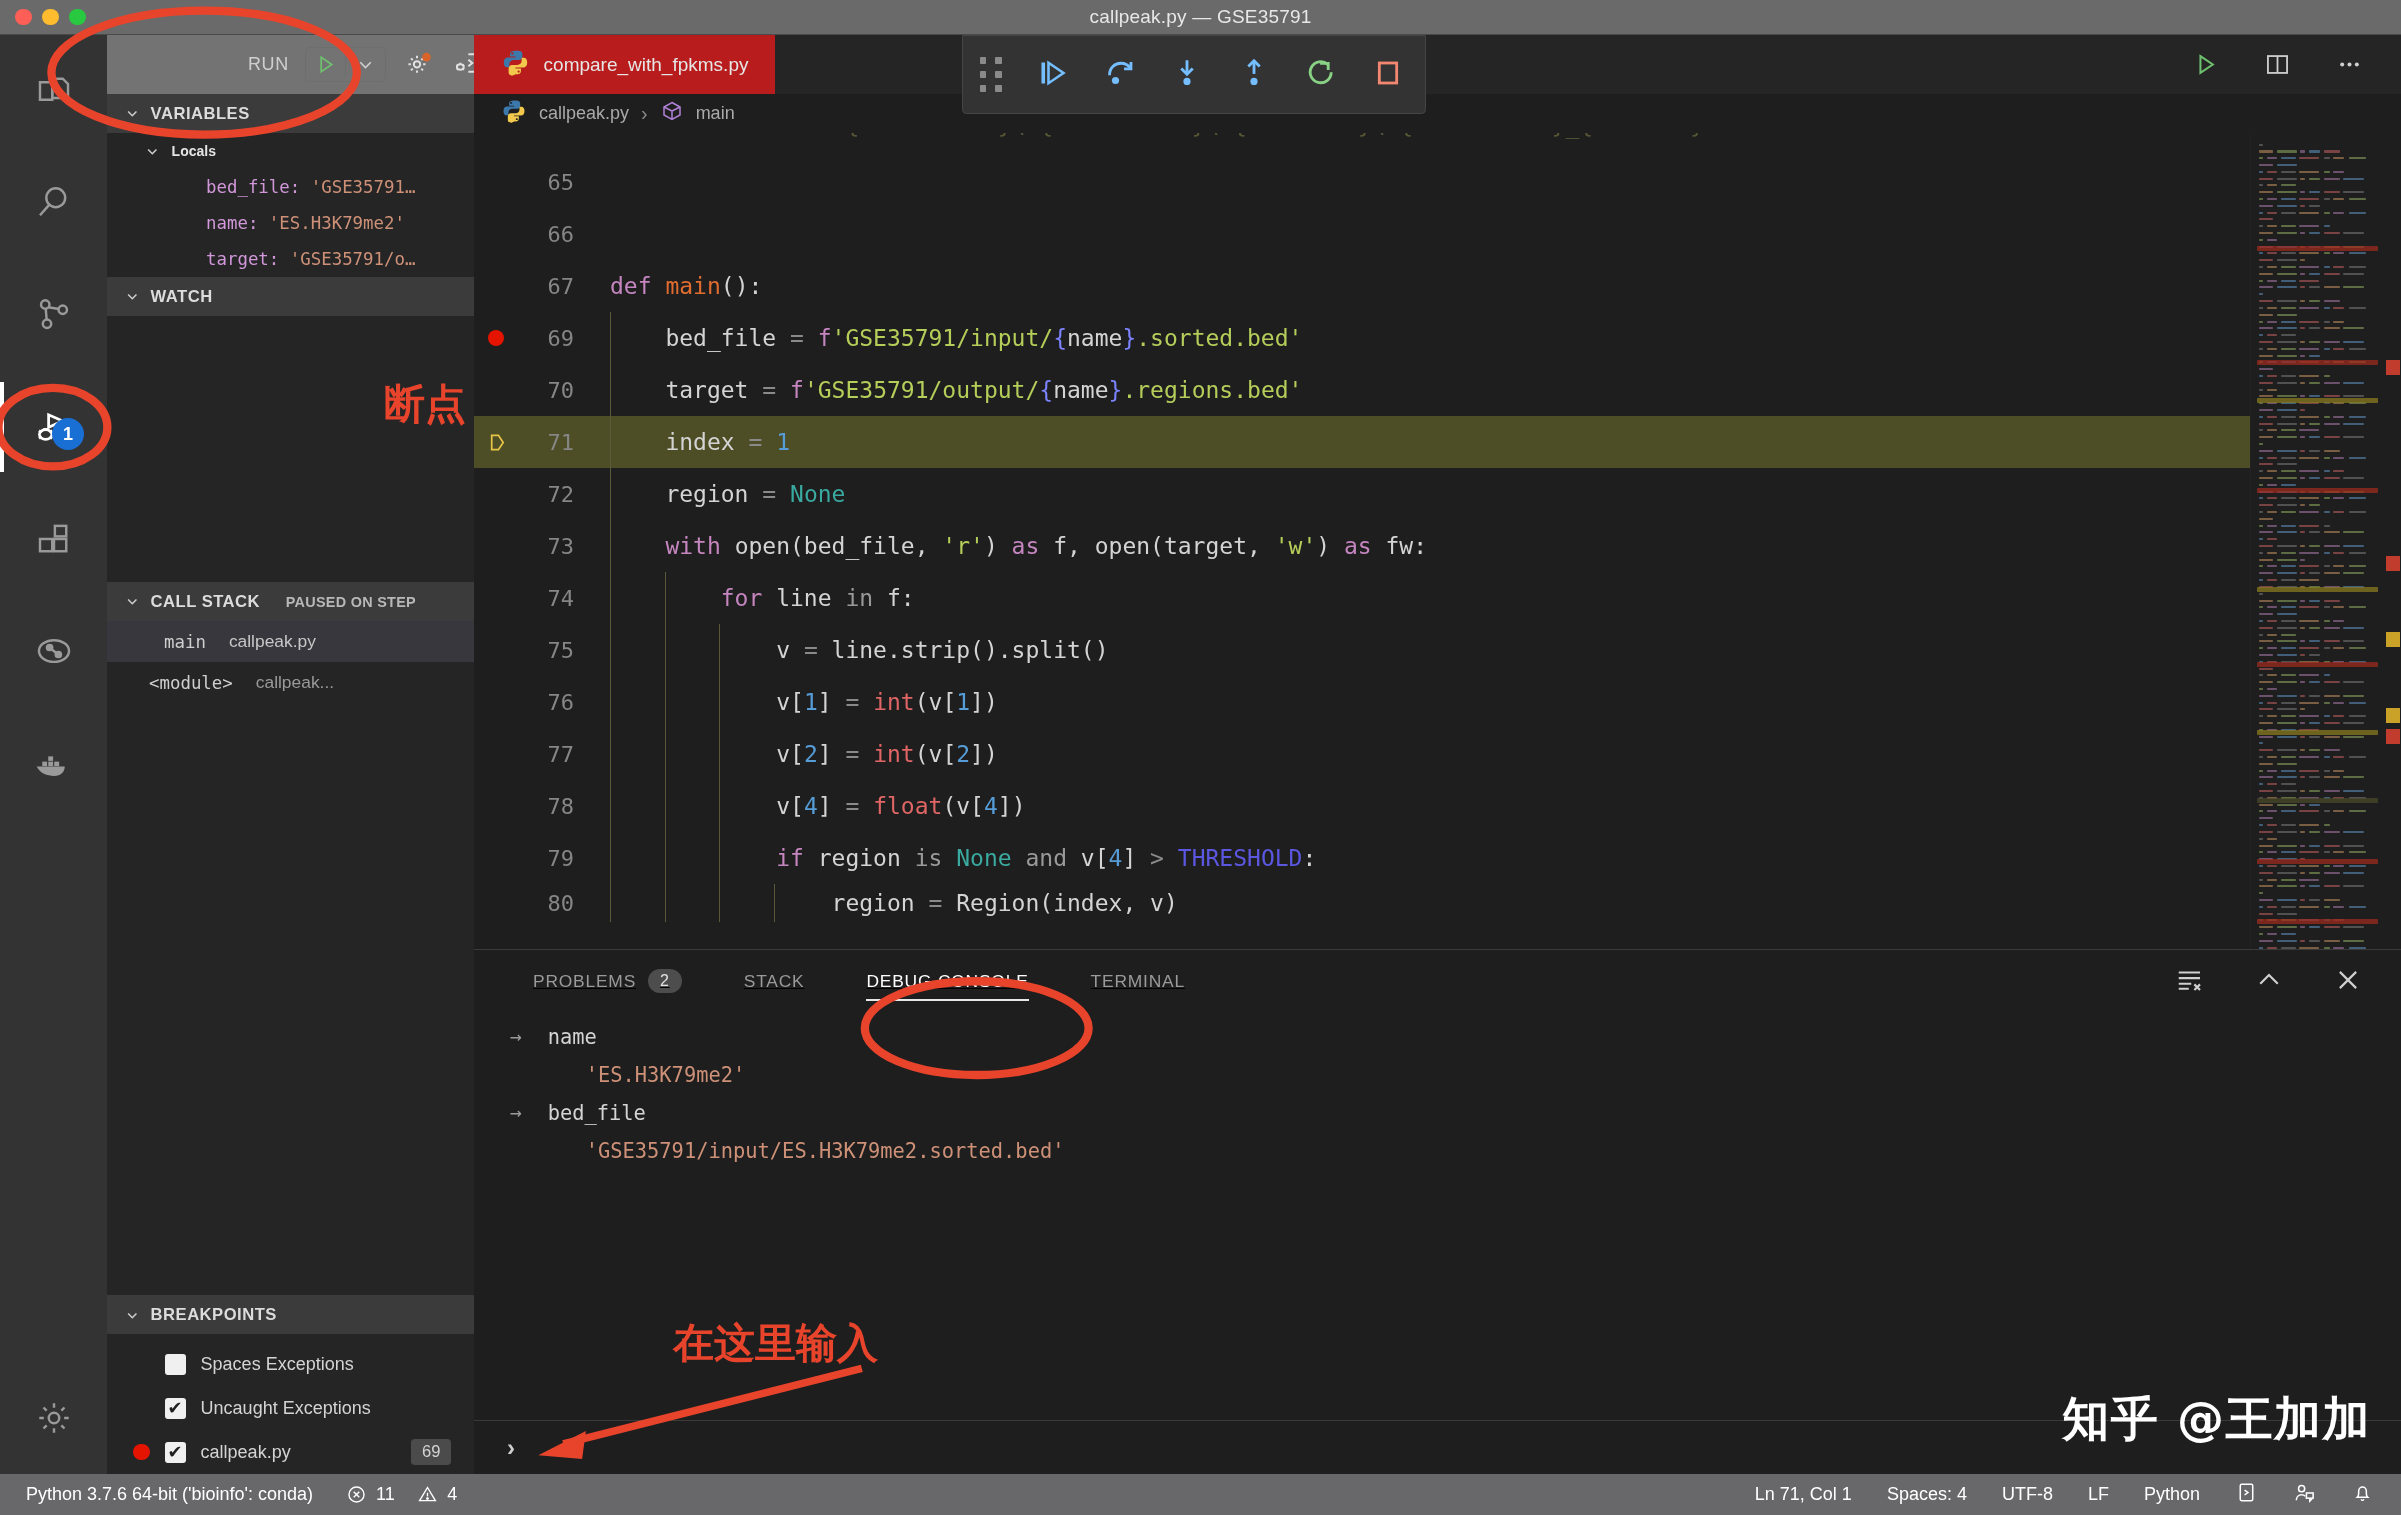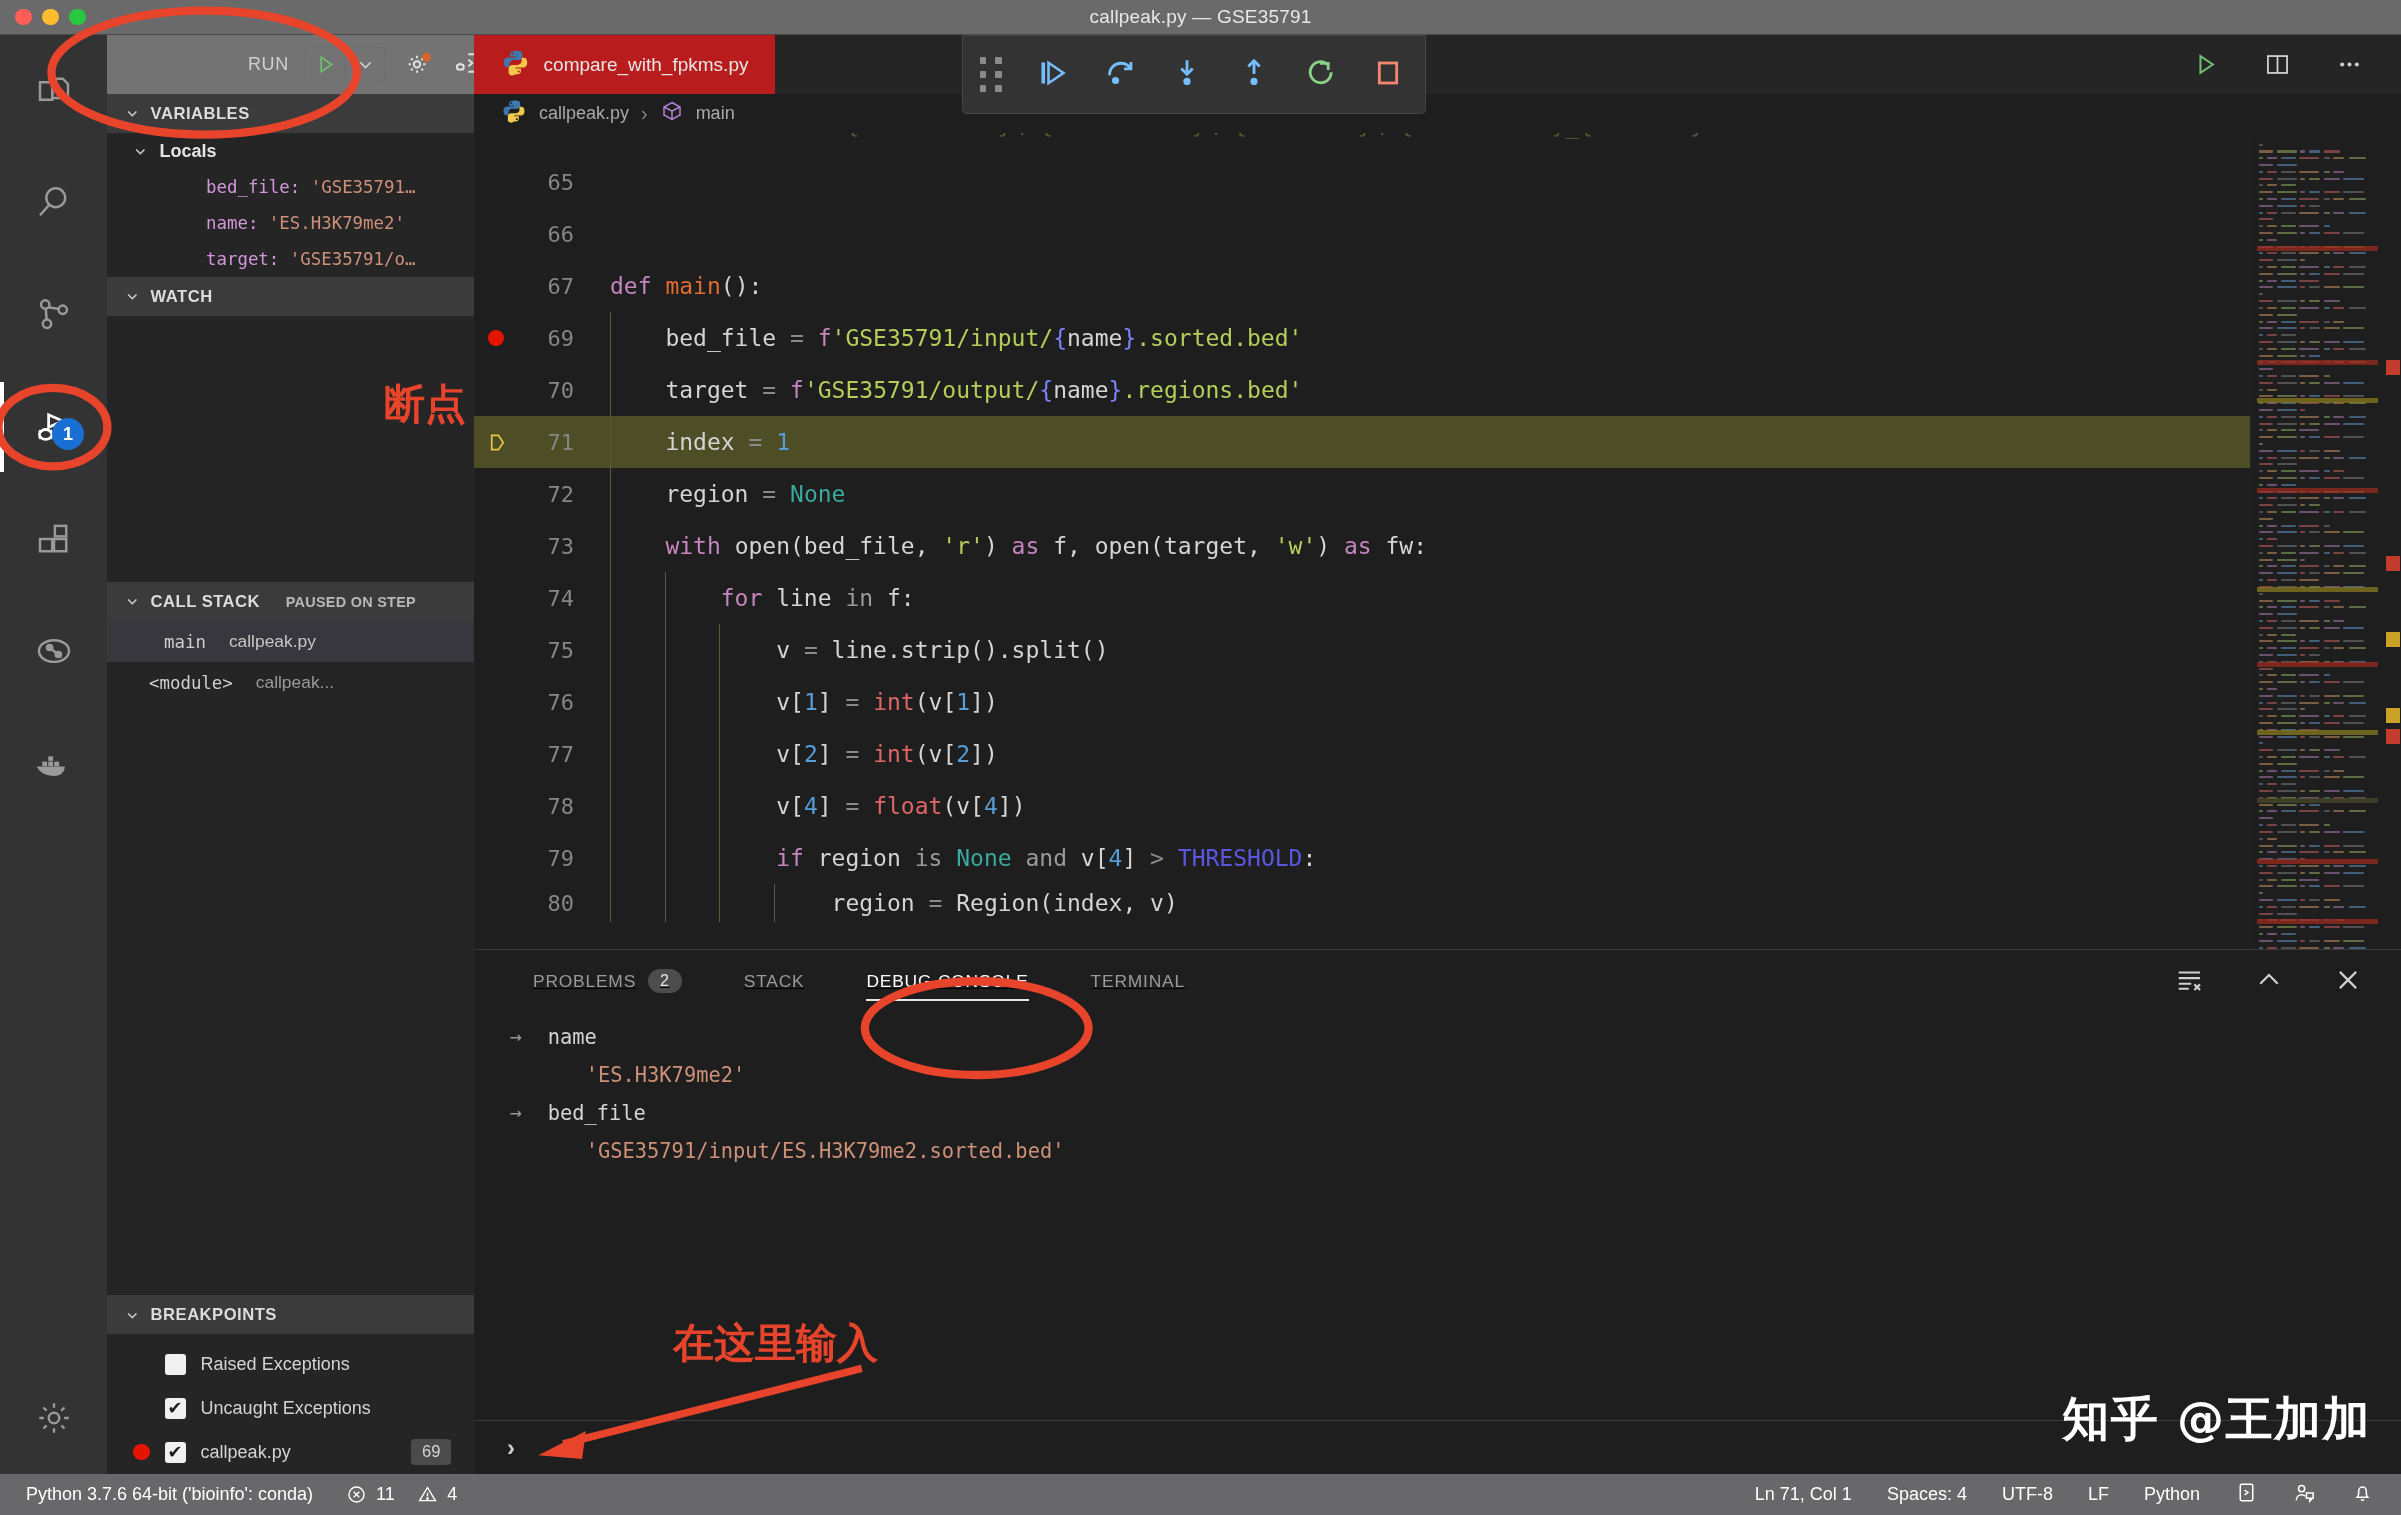--- a/index.html
+++ b/index.html
@@ -104,21 +104,21 @@
   .sec-body { background: #252526; overflow: hidden; flex: 1 1 auto; }
 
   .tree-row {
     height: 36px; display: flex; align-items: center;
     font-size: 17.4px; color: #cccccc;
     font-family: "DejaVu Sans Mono", monospace;
     white-space: nowrap; overflow: hidden;
   }
   .tree-row.locals {
     font-family: "Liberation Sans", sans-serif; font-weight: bold;
-    font-size: 18px; color: #e4e4e4; padding-left: 24px; gap: 10.6px;
+    font-size: 14px; color: #e4e4e4; padding-left: 36px; gap: 10.6px;
   }
   .var-row { padding-left: 79px; margin-left: 20px; }
   .var-key { color: #d197d9; }
   .var-val { color: #ce9178; }
 
   .cs-row {
     height: 41px; display: flex; align-items: center;
     font-size: 17.4px; color: #cfcfcf;
     padding-left: 57px; gap: 23px;
   }
@@ -512,21 +512,21 @@
             <svg width="16.6" height="16.6" viewBox="0 0 24 24" fill="none" stroke="#cfcfcf" stroke-width="2.2">
                 <path d="M6 9.5 12 15.5 18 9.5"></path>
               </svg>
           </span>
           <span>BREAKPOINTS</span>
         </div>
         <div class="sec-body" style="flex:0 0 auto; padding-top:7.6px">
           <div class="bp-row">
             <span class="bp-dot hidden"></span>
             <span class="cbox"></span>
-            <span>Raised Exceptions</span>
+            <span>Spaces Exceptions</span>
           </div>
           <div class="bp-row">
             <span class="bp-dot hidden"></span>
             <span class="cbox">✔</span>
             <span>Uncaught Exceptions</span>
           </div>
           <div class="bp-row">
             <span class="bp-dot"></span>
             <span class="cbox">✔</span>
             <span>callpeak.py</span>

